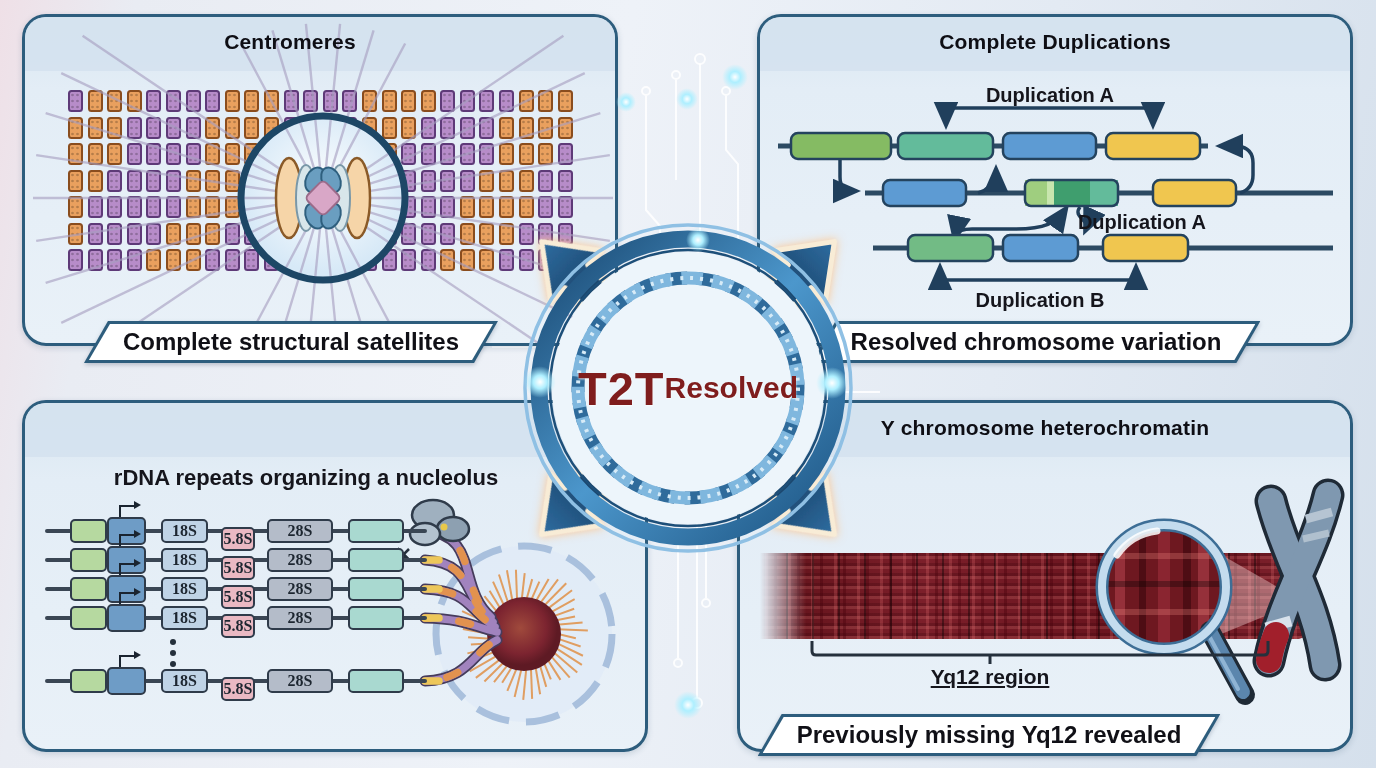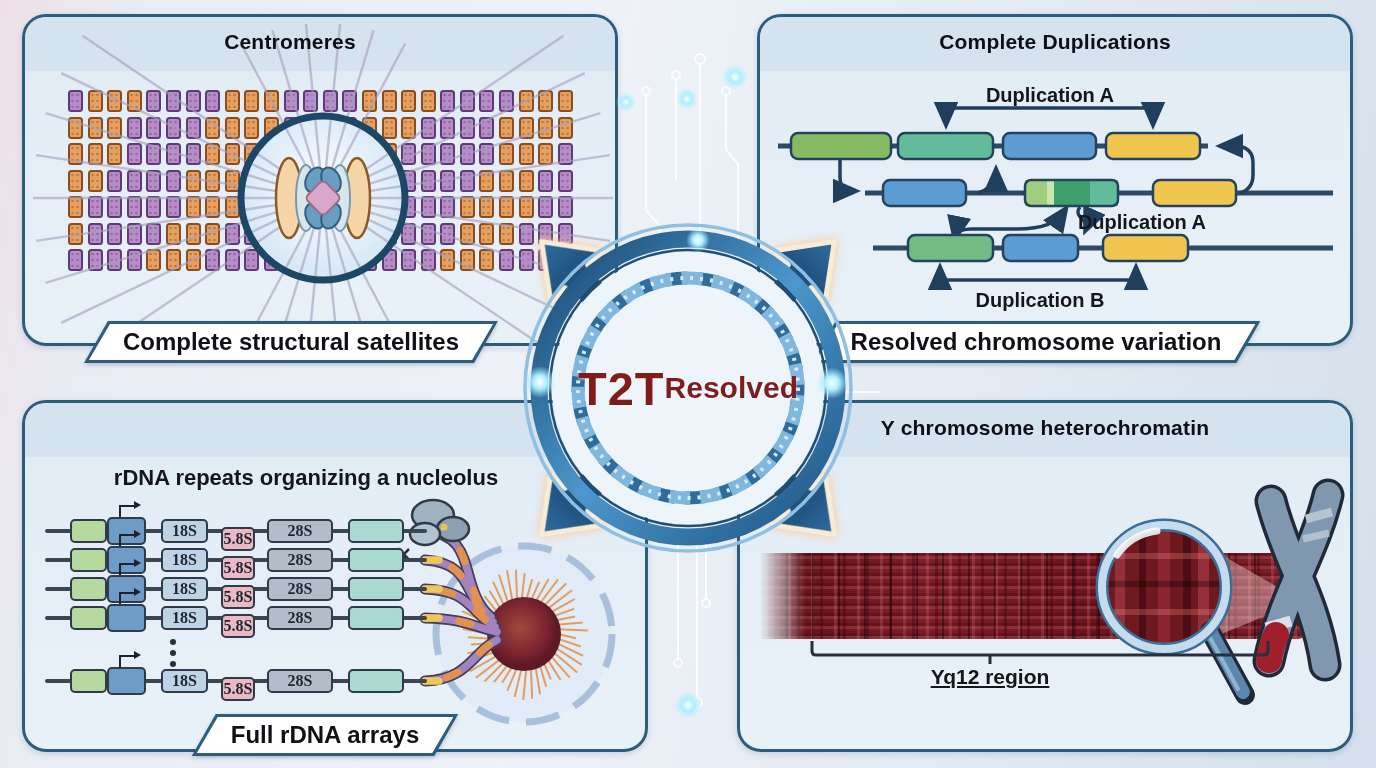--- a/index.html
+++ b/index.html
@@ -601,25 +601,20 @@
       <span class="rseg rs-58s">5.8S</span>
       <span class="rseg rs-28s">28S</span>
       <span class="rseg rs-teal"></span>
     </div>
     <div class="rdna-dots">
         <i></i>
         <i></i>
         <i></i>
       </div>
   </div>
-  <div class="banner" style="left:300px; top:311px;">
-    <div class="b-outer">
-        <div class="b-inner">Full rDNA arrays</div>
-      </div>
-  </div>
 </div>
 
 <div class="panel" id="panel-ychrom">
   <div class="panel-canvas">
     <div class="panel-header-band"></div>
     <div class="het-band"></div>
     <svg id="ychrom-svg" width="610" height="346">
       <defs>
         <clipPath id="lensClip">
             <circle cx="424" cy="184" r="60"></circle>
@@ -660,20 +655,25 @@
         <path d="M377,152 A57,57 0 0 1 417,128" fill="none" stroke="#ffffff" stroke-width="7" stroke-linecap="round" opacity=".85"></path>
       </g>
       <g fill="none" stroke="#25303c" stroke-width="3">
         <path d="M72,238 V248 Q72,252 76,252 H524 Q528,252 528,248 V238"></path>
         <path d="M250,252 V261"></path>
       </g>
     </svg>
     <div class="yq12-label">Yq12 region</div>
   </div>
   <div class="panel-title">Y chromosome heterochromatin</div>
+  <div class="banner" style="left:249px; top:311px;">
+    <div class="b-outer">
+        <div class="b-inner">Previously missing Yq12 revealed</div>
+      </div>
+  </div>
 </div>
 
 <div id="badge">
   <svg width="420" height="420" viewBox="0 0 420 420">
     <defs>
       <linearGradient id="ringGrad" x1="0" y1="0" x2="1" y2="1">
         <stop offset="0%" stop-color="#17456e"></stop>
           <stop offset="50%" stop-color="#4c97cc"></stop>
         <stop offset="100%" stop-color="#1b5280"></stop>
       </linearGradient>

